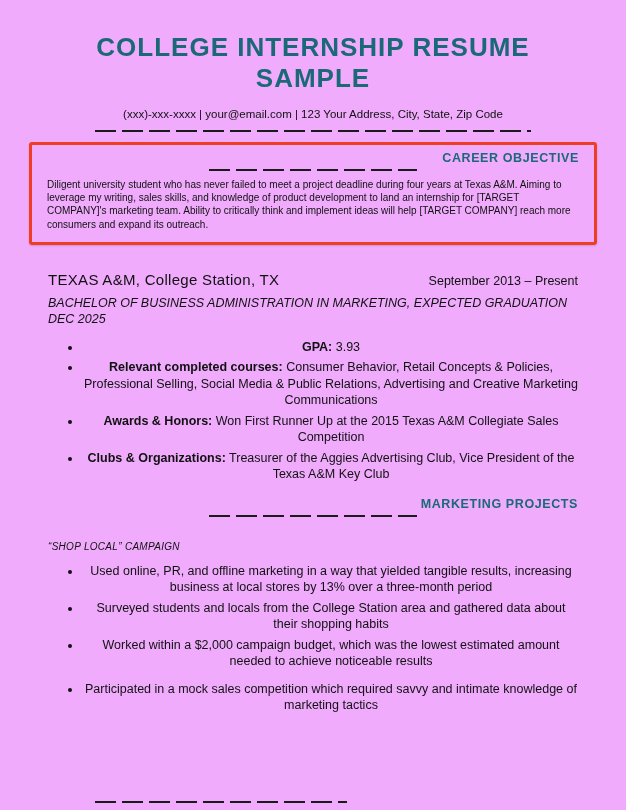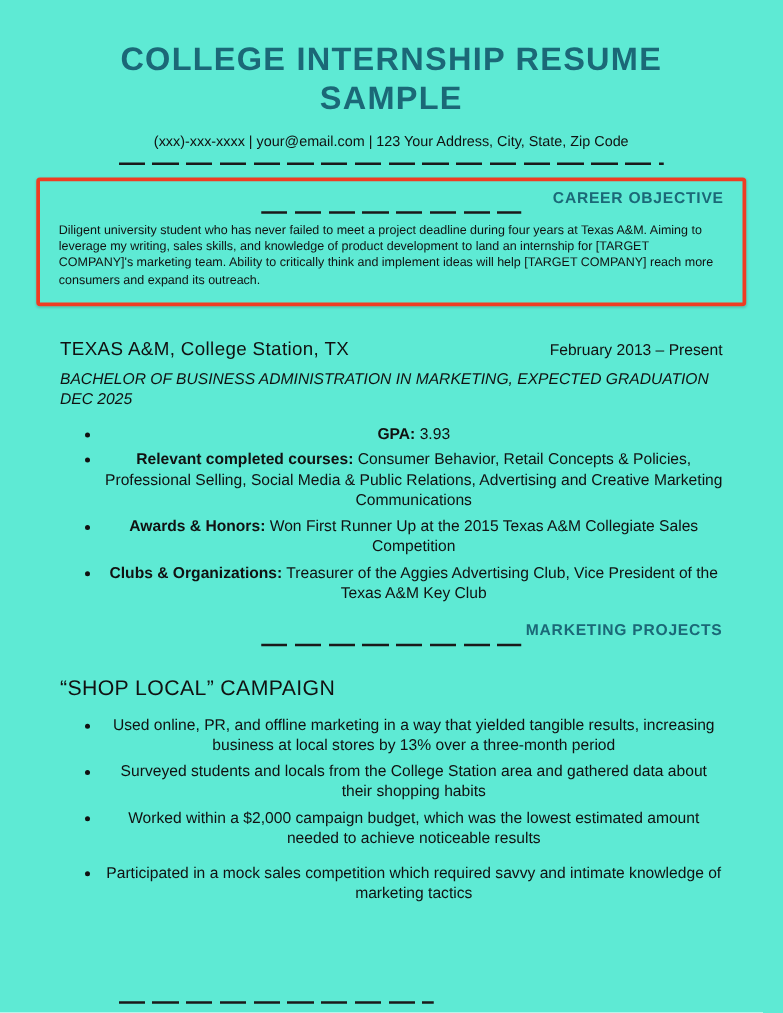--- a/index.html
+++ b/index.html
@@ -6,21 +6,21 @@
   html, body { background: #ffffff; }
   body {
     font-family: "Liberation Sans", sans-serif;
     color: #111111;
     -webkit-font-smoothing: antialiased;
   }
   .page {
     width: 626px;
     height: 810px;
     margin: 0 auto;
-    background: #5eead4;
+    background: #f0abfc;
     padding: 24px 48px 0 48px;
     position: relative;
     overflow: hidden;
   }
   .resume-title {
     color: #1b6877;
     font-size: 26px;
     font-weight: bold;
     text-align: center;
     letter-spacing: 1px;
@@ -82,23 +82,24 @@
     margin-top: 11px;
   }
   ul.bullets li {
     font-size: 12.5px;
     line-height: 1.32;
     margin-bottom: 4px;
     padding-left: 2px;
     text-align: center;
   }
   .subsection-title {
-    font-size: 17px;
+    font-size: 10px;
     letter-spacing: 0.3px;
     margin-top: 24px;
+    font-style: italic;
   }
   .proj-bullets { margin-top: 12px; }
   .bottom-line {
     position: absolute;
     bottom: 7px;
     left: 95px;
     width: 252px;
   }
   b { font-weight: bold; }
 </style>
@@ -117,21 +118,21 @@
     <div class="sec-head">
       <h2>CAREER OBJECTIVE</h2>
       <div class="dash head-line"></div>
     </div>
     <p class="objective-text">Diligent university student who has never failed to meet a project deadline during four years at Texas A&amp;M. Aiming to leverage my writing, sales skills, and knowledge of product development to land an internship for [TARGET COMPANY]'s marketing team. Ability to critically think and implement ideas will help [TARGET COMPANY] reach more consumers and expand its outreach.</p>
   </div>
 
 
   <div class="edu-row">
     <span class="school-name">TEXAS A&amp;M, College Station, TX</span>
-    <span class="edu-dates">February 2013 – Present</span>
+    <span class="edu-dates">September 2013 – Present</span>
   </div>
 
   <div class="degree-line">BACHELOR OF BUSINESS ADMINISTRATION IN MARKETING, EXPECTED GRADUATION DEC 2025</div>
 
   <ul class="bullets">
     <li><b>GPA:</b> <span>3.93</span></li>
     <li><b>Relevant completed courses:</b> <span>Consumer Behavior, Retail Concepts &amp; Policies, Professional Selling, Social Media &amp; Public Relations, Advertising and Creative Marketing Communications</span></li>
     <li><b>Awards &amp; Honors:</b> <span>Won First Runner Up at the 2015 Texas A&amp;M Collegiate Sales Competition</span></li>
     <li><b>Clubs &amp; Organizations:</b> <span>Treasurer of the Aggies Advertising Club, Vice President of the Texas A&amp;M Key Club</span></li>
   </ul>

